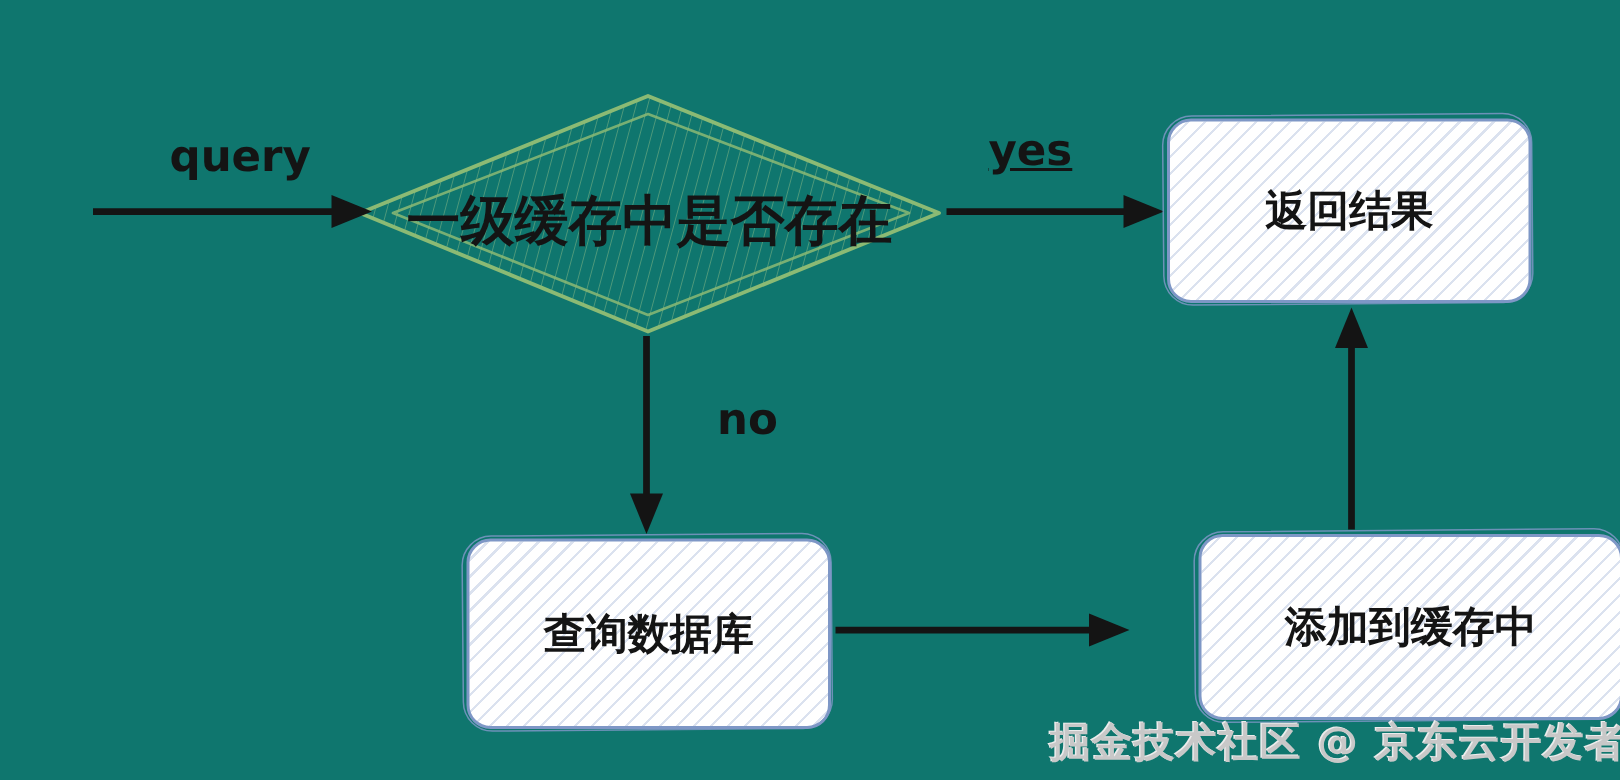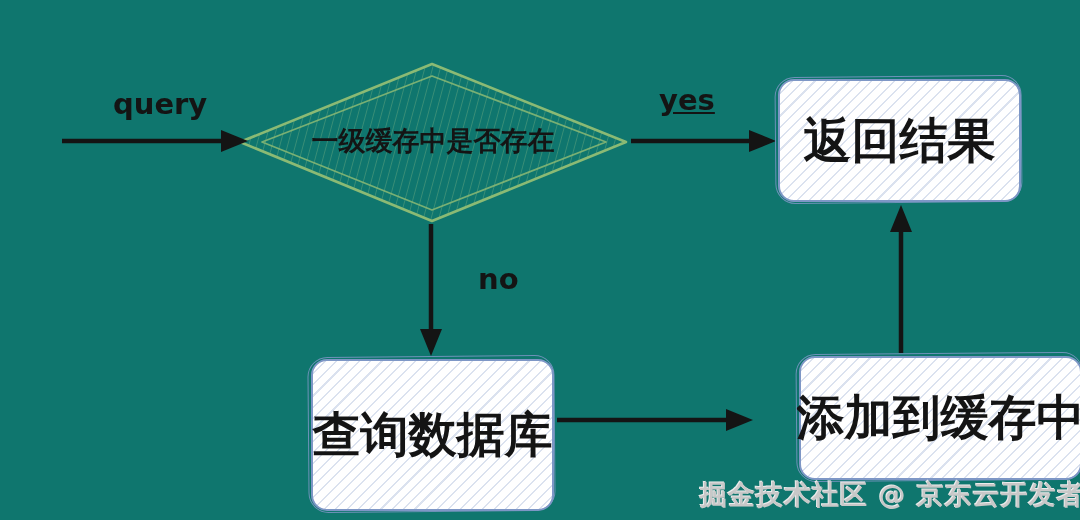--- a/index.html
+++ b/index.html
@@ -27,56 +27,56 @@
     color: #141414;
     white-space: nowrap;
   }
   .decision-label {
     position: absolute;
     left: 258px;
     top: 123px;
     width: 350px;
     text-align: center;
     font-weight: bold;
-    font-size: 27px;
+    font-size: 36px;
     color: #141414;
     white-space: nowrap;
   }
   .node {
     position: absolute;
     box-sizing: border-box;
     border: 2.5px solid #7e97c6;
     border-radius: 16px;
     background:
       repeating-linear-gradient(135deg,
         rgba(126,151,198,0.28) 0px,
         rgba(126,151,198,0.28) 1.5px,
         rgba(255,255,255,0) 1.5px,
         rgba(255,255,255,0) 8px),
       #ffffff;
     display: flex;
     align-items: center;
     justify-content: center;
     font-weight: bold;
-    font-size: 48px;
+    font-size: 28px;
     color: #141414;
     white-space: nowrap;
   }
   
   .node::before {
     content: "";
     position: absolute;
     left: -5px; top: -5px; right: -3px; bottom: -3px;
     border: 1.5px solid rgba(126,151,198,0.85);
     border-radius: 20px;
     transform: rotate(-0.5deg);
     pointer-events: none;
   }
   .node-return  { left: 778px; top: 79px;  width: 243px; height: 123px; }
-  .node-querydb { left: 311px; top: 359px; width: 243px; height: 152px; }
+  .node-querydb { left: 311px; top: 359px; width: 243px; height: 127px; }
   .node-addcache{ left: 759px; top: 356px; width: 283px; height: 124px; margin-left: 40px; }
 
   .watermark {
     position: absolute;
     left: 700px;
     top: 477px;
     width: 372px;
     text-align: center;
     font-weight: bold;
     font-size: 27px;

